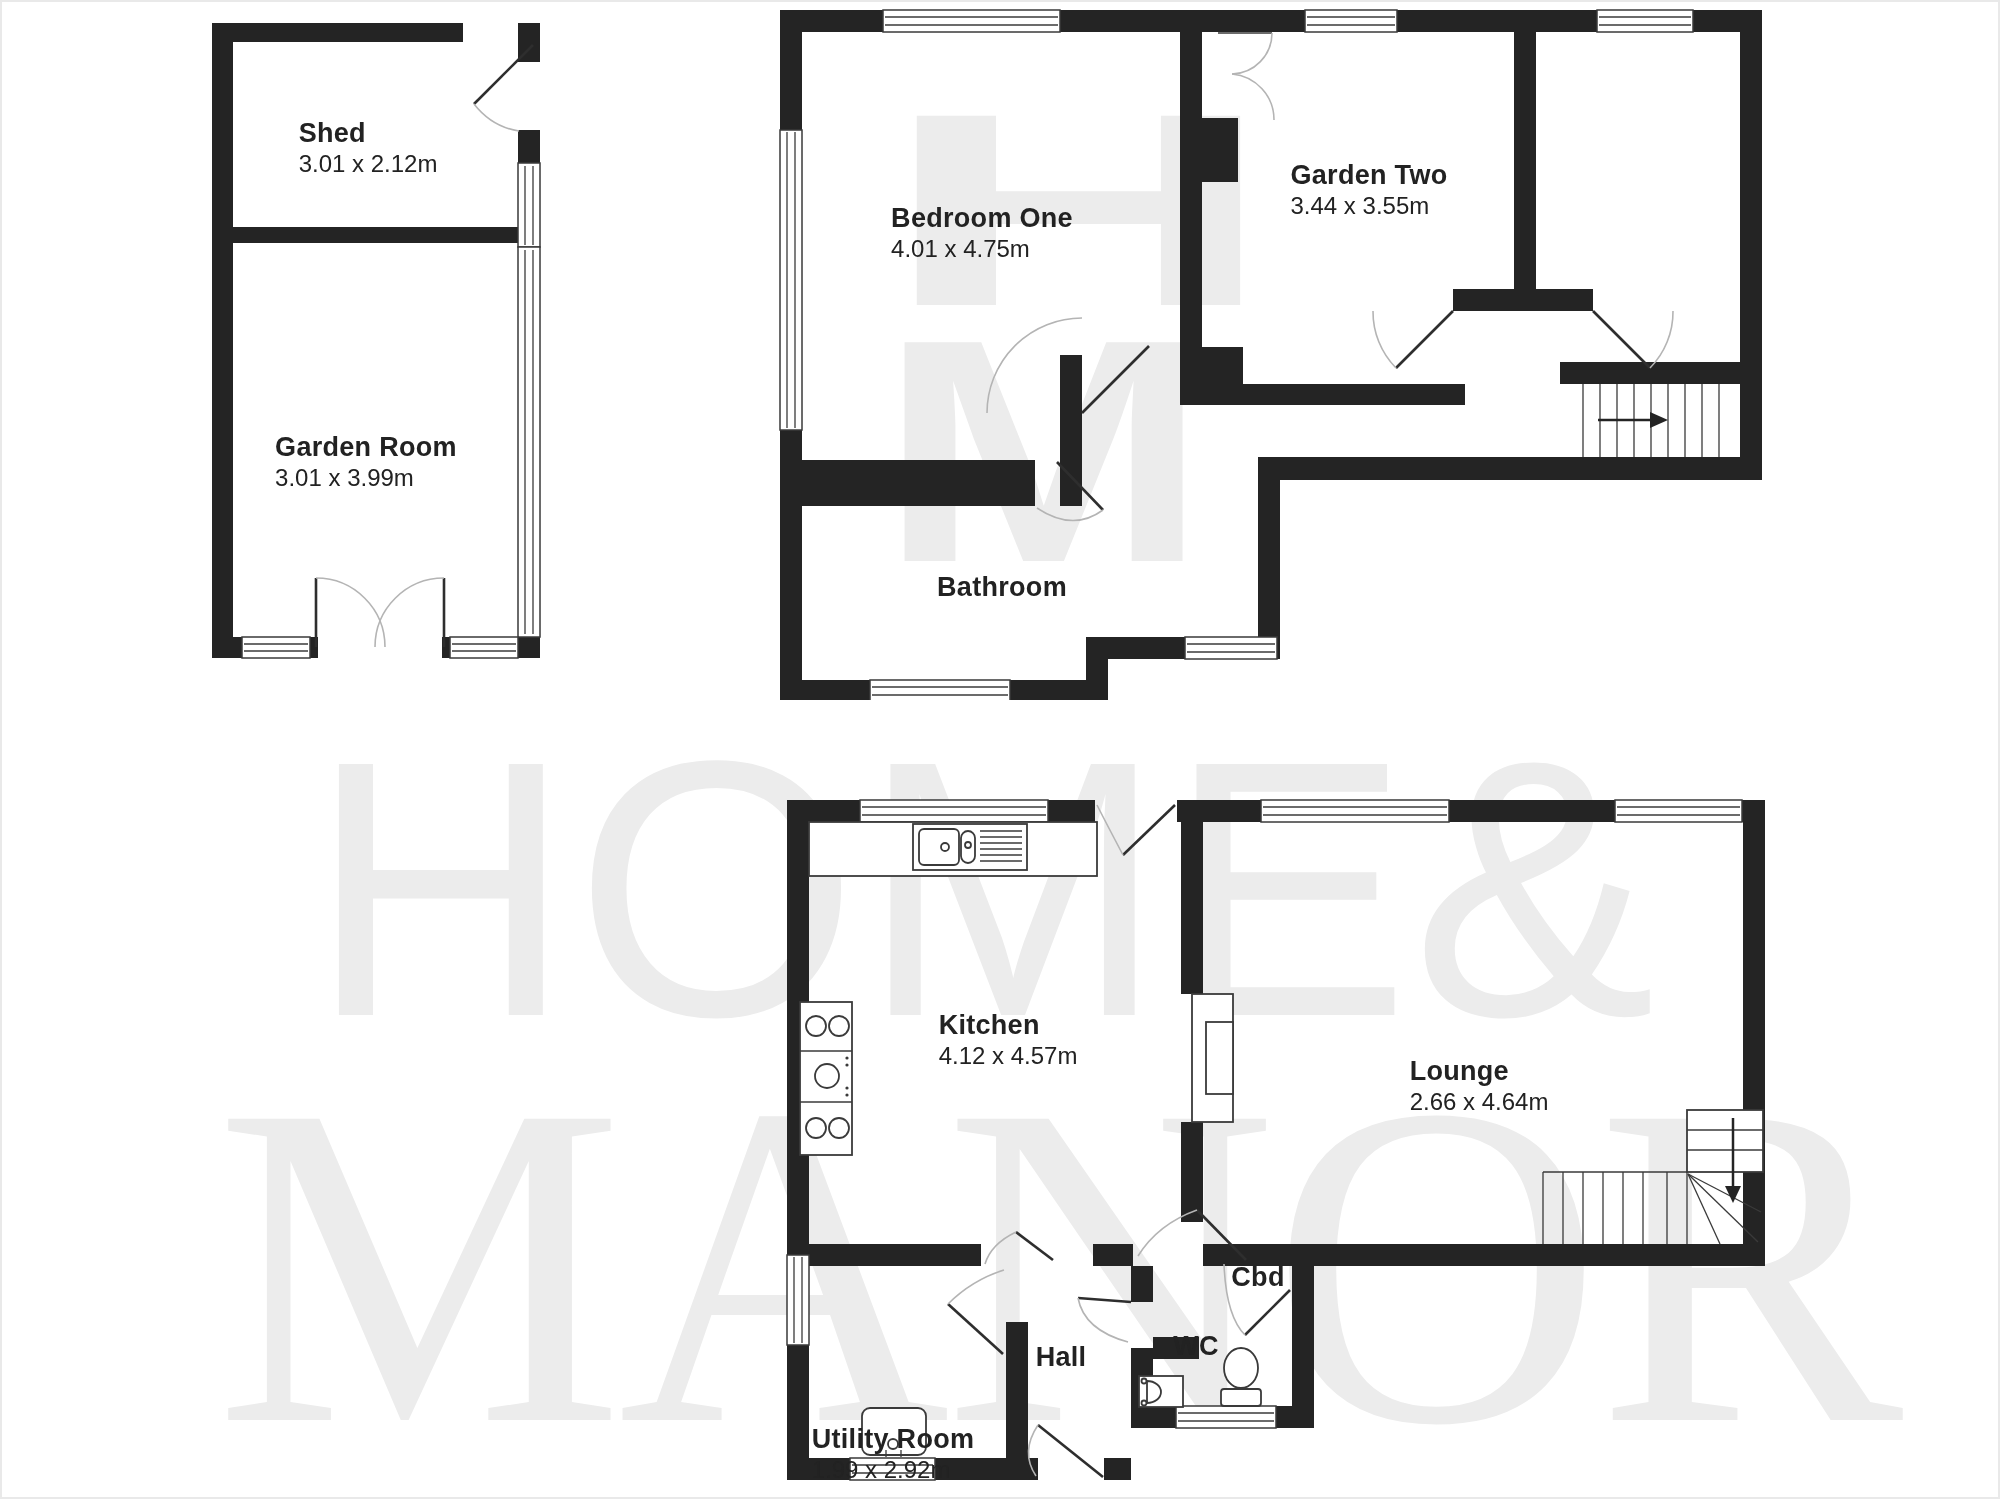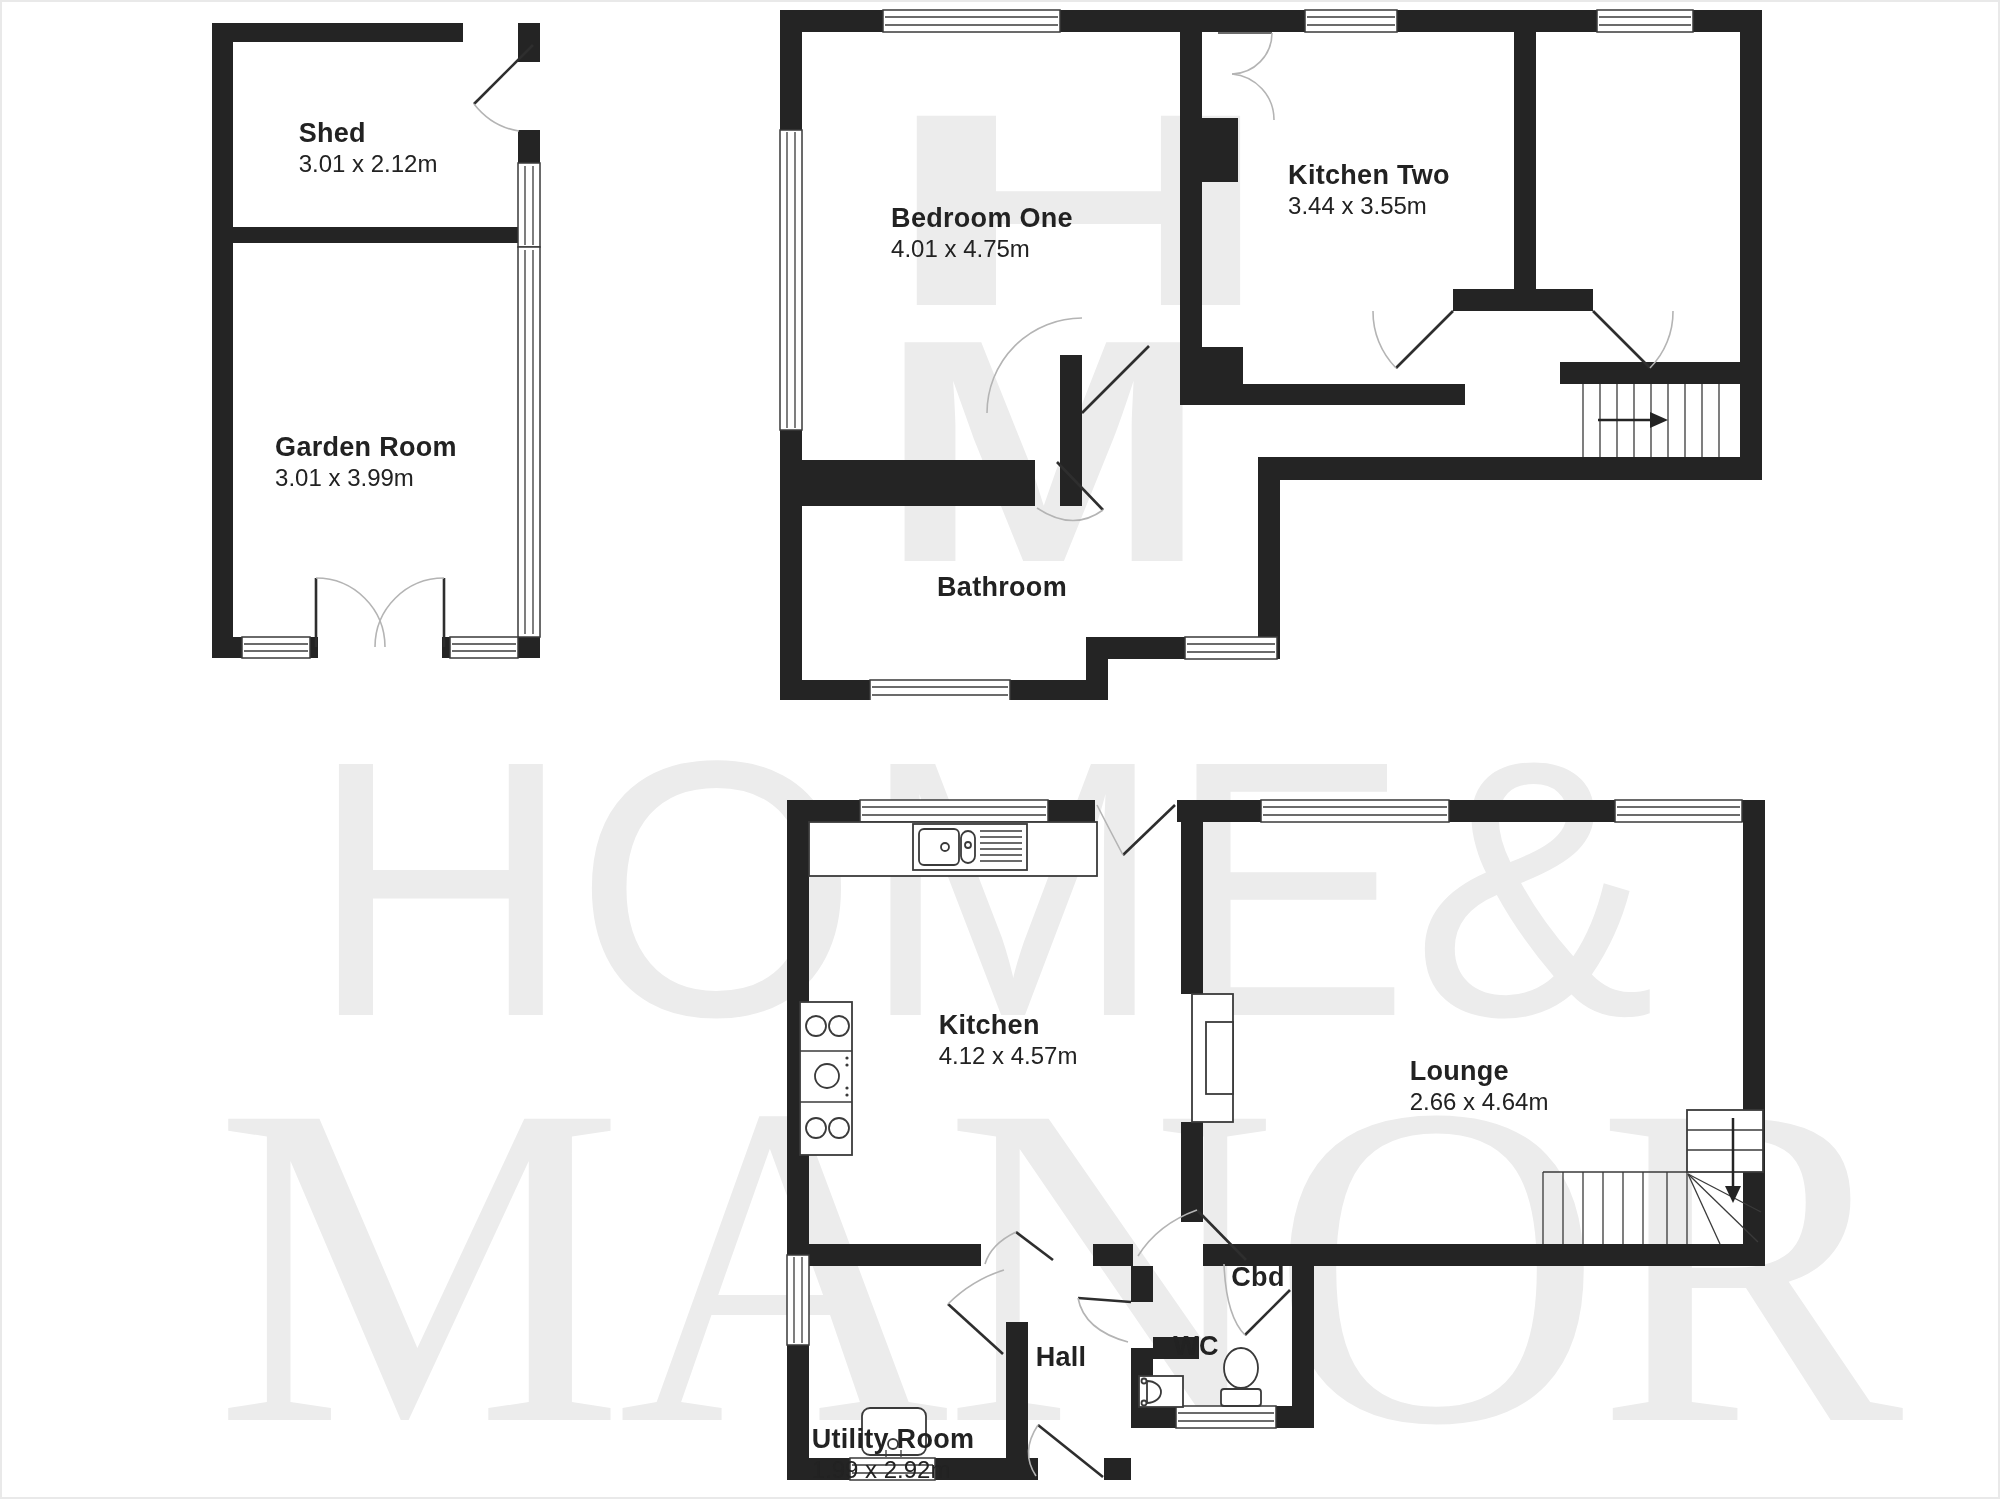--- a/index.html
+++ b/index.html
@@ -314,21 +314,21 @@
   <div class="room-label" style="left:366px;top:462px">
     <div class="room-name">Garden Room</div>
     <div class="room-dims">3.01 x 3.99m</div>
   </div>
 
   <div class="room-label" style="left:982px;top:233px">
     <div class="room-name">Bedroom One</div>
     <div class="room-dims">4.01 x 4.75m</div>
   </div>
   <div class="room-label" style="left:1369px;top:190px">
-    <div class="room-name">Kitchen Two</div>
+    <div class="room-name">Garden Two</div>
     <div class="room-dims">3.44 x 3.55m</div>
   </div>
   <div class="room-label" style="left:1002px;top:588px">
     <div class="room-name">Bathroom</div>
   </div>
 
   <div class="room-label" style="left:1008px;top:1040px">
     <div class="room-name">Kitchen</div>
     <div class="room-dims">4.12 x 4.57m</div>
   </div>

